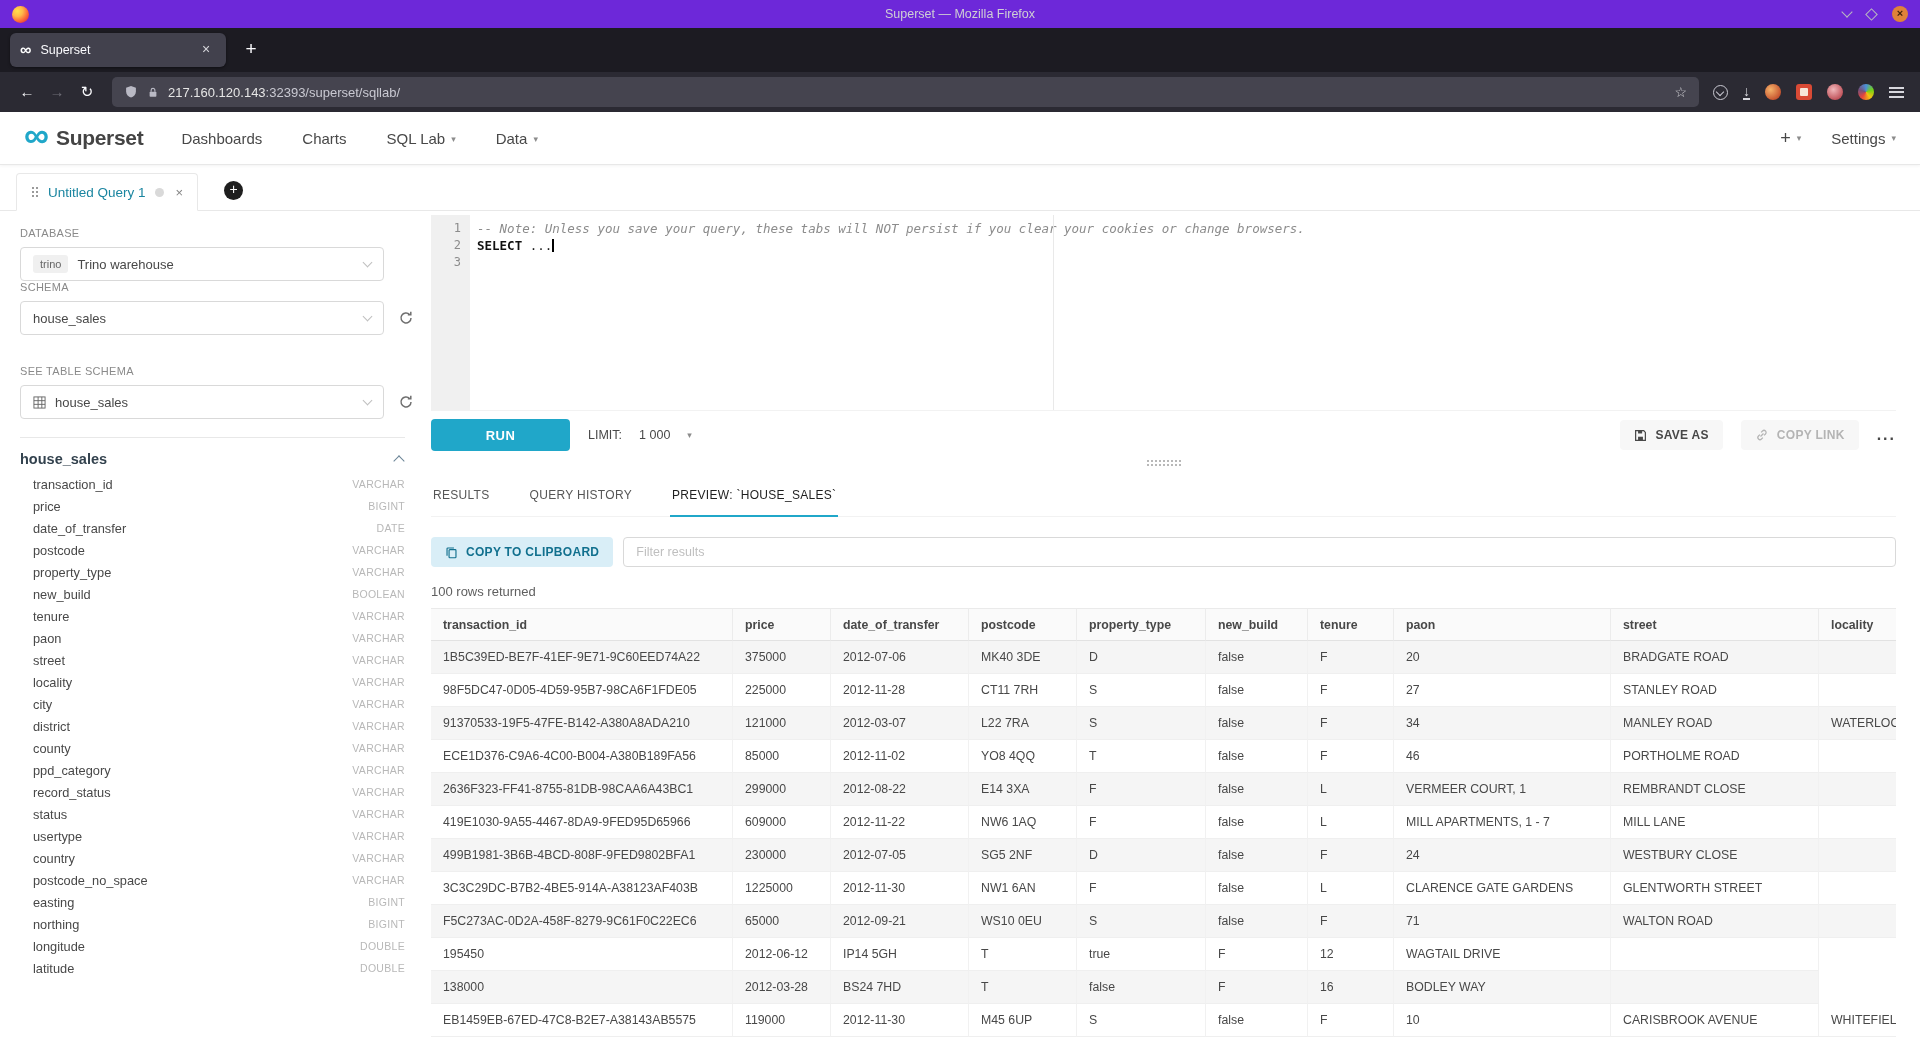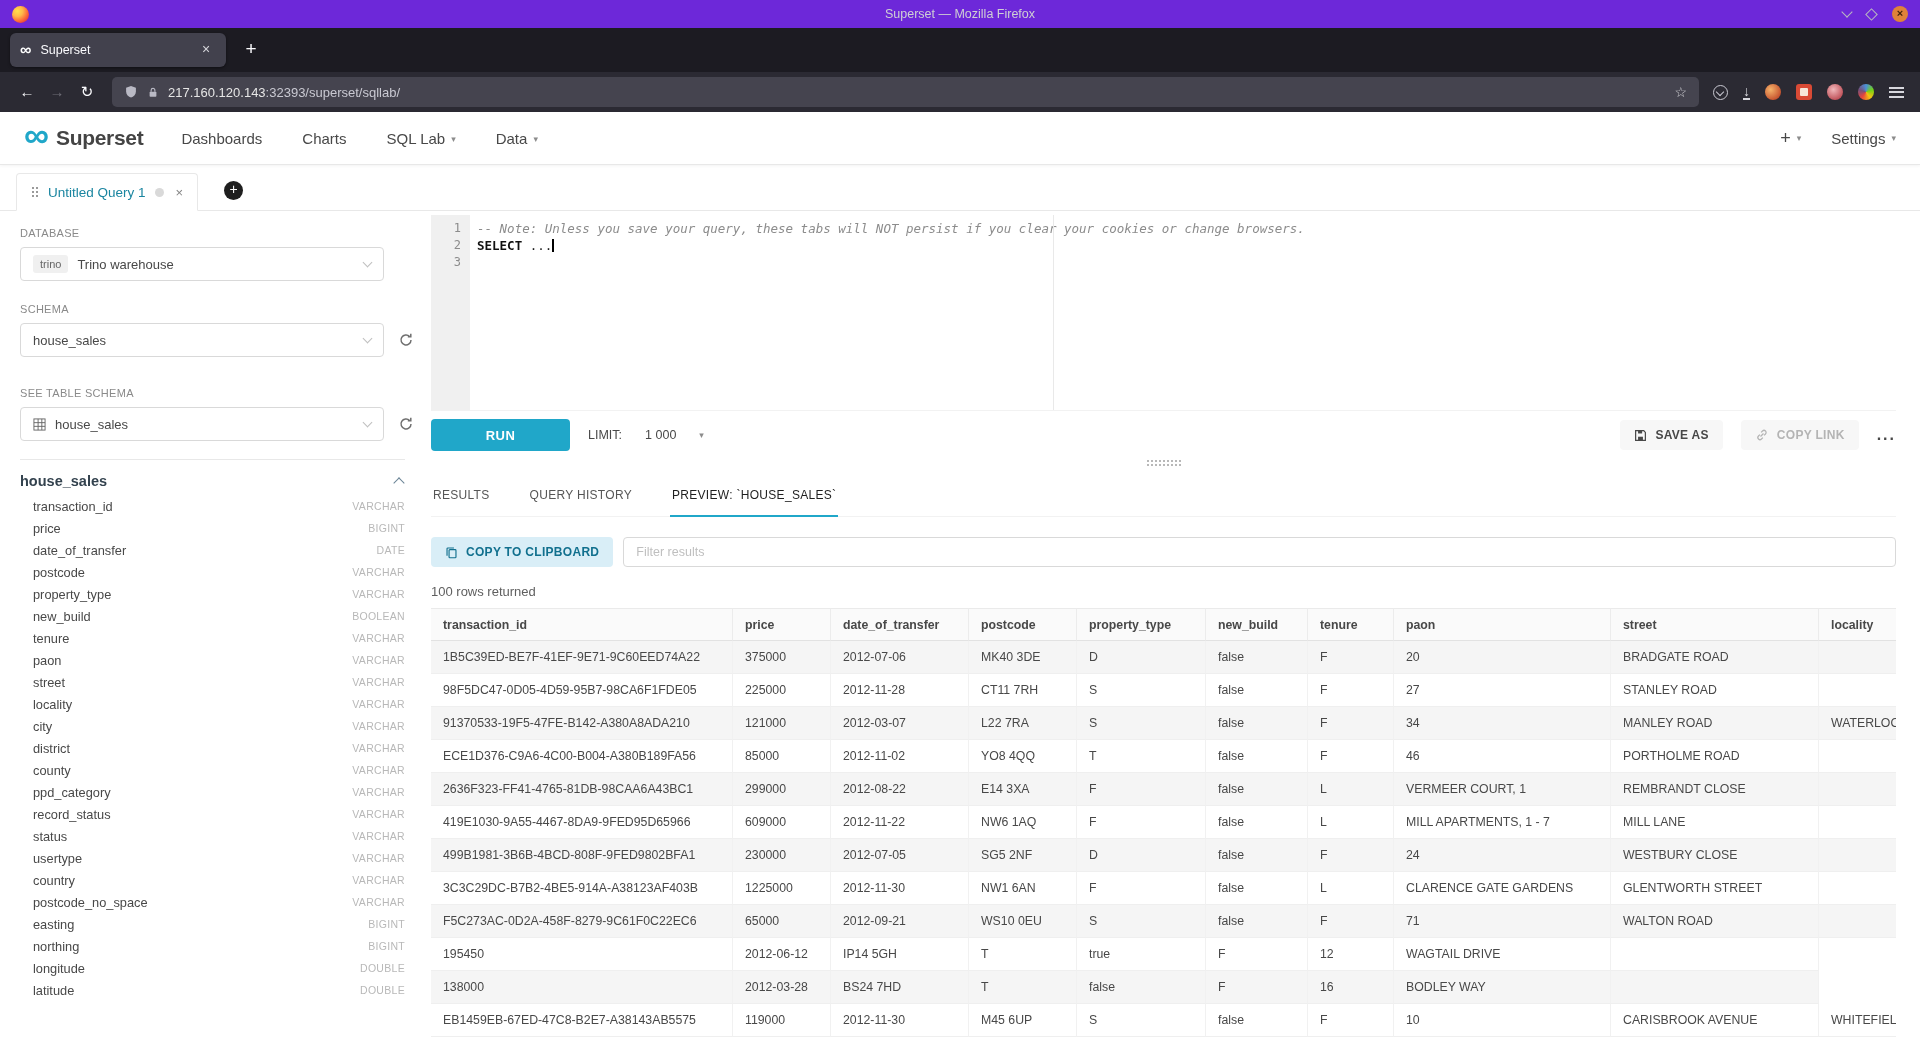--- a/index.html
+++ b/index.html
@@ -67,21 +67,21 @@
   .query-close{color:#848484;font-size:13px;margin-left:3px}
   .addtab-btn{width:19px;height:19px;border-radius:50%;background:#1f1f1f;color:#fff;font-size:14px;line-height:17px;text-align:center;margin:0 0 10px 26px}
 
   
   .main{display:flex;height:831px}
   .sidebar{width:421px;flex:none;padding:16px 0 0 20px;overflow:hidden}
   .side-label{font-size:11px;color:#8a8a8a;letter-spacing:.3px;margin-bottom:8px}
   .select-row{display:flex;align-items:center;gap:14px}
   .select{width:364px;height:34px;border:1px solid #d9d9d9;border-radius:4px;display:flex;align-items:center;padding:0 12px;gap:9px;font-size:13px;color:#484848;background:#fff}
   .select .chev{margin-left:auto;width:7px;height:7px;border-right:1.4px solid #bfbfbf;border-bottom:1.4px solid #bfbfbf;transform:rotate(45deg);margin-top:-4px;flex:none}
-  .db-badge{background:#f0f0f0;border-radius:3px;padding:3px 7px;font-size:11px;color:#666}.mb22{margin-bottom:22px}.mb30{margin-bottom:30px}.mb18{margin-bottom:18px}
+  .db-badge{background:#f0f0f0;border-radius:3px;padding:3px 7px;font-size:11px;color:#666}.mb22{}.mb30{margin-bottom:30px}.mb18{margin-bottom:18px}
   .side-divider{border-top:1px solid #e8e8e8;margin-right:16px}
   .table-title-row{display:flex;align-items:center;padding:13px 18px 6px 0}
   .table-title{font-size:14.5px;font-weight:700;color:#33424e}
   .collapse-chev{margin-left:auto;width:8px;height:8px;border-right:1.6px solid #6a8496;border-bottom:1.6px solid #6a8496;transform:rotate(-135deg);margin-top:4px}
   .col-row{display:flex;align-items:center;height:22px;padding:0 16px 0 13px}
   .col-name{font-size:12.8px;color:#484848}
   .col-type{margin-left:auto;font-size:10.5px;color:#b8b8b8;letter-spacing:.3px}
 
   
   .workspace{flex:1;padding:4px 24px 0 10px;min-width:0}
@@ -91,21 +91,21 @@
   .code-area{flex:1;padding:5px 0 0 7px;min-width:0}
   .code-line{line-height:17px;white-space:pre;color:#1f1f1f}
   .code-line .kw{font-weight:700;color:#111}
   .code-text.comment{color:#8c8c8c;font-style:italic}
   .cursor{display:none;width:1.5px;height:13px;background:#000;vertical-align:-2px}
   .cursor.show{display:inline-block}
   .print-margin{position:absolute;left:622px;top:0;bottom:0;width:1px;background:#e9e9e9}
 
   .editor-toolbar{display:flex;align-items:center;margin-top:8px;gap:18px}
   .run-btn{width:139px;height:32px;background:#20a7c9;color:#fff;border:none;border-radius:4px;font-size:13px;font-weight:600;letter-spacing:.5px;font-family:inherit}
-  .limit{display:flex;align-items:center;gap:23px;font-size:12.5px;color:#484848}
+  .limit{display:flex;align-items:center;gap:17px;font-size:12.5px;color:#484848}
   .limit .caret{font-size:9px;color:#8c8c8c}
   .toolbar-spacer{flex:1}
   .btn-light{height:30px;background:#f7f7f7;border:none;border-radius:4px;padding:0 14px;font-size:12px;font-weight:600;color:#484848;display:flex;align-items:center;gap:8px;letter-spacing:.3px;font-family:inherit}
   .btn-light.disabled{color:#b4b4b4}
   .btn-light.disabled svg path,.btn-light.disabled svg rect{stroke:#b4b4b4}
   .more-btn{font-size:16px;color:#484848;font-weight:700;letter-spacing:2px;background:none;border:none;font-family:inherit}
 
   .drag-dots{height:24px;display:flex;align-items:center;justify-content:center}
   .dots{width:34px;height:6px;border-top:2px dotted #b8b8b8;border-bottom:2px dotted #b8b8b8}
 
@@ -528,21 +528,21 @@
             <div class="td">YO8 4QQ</div>
             <div class="td">T</div>
             <div class="td">false</div>
             <div class="td">F</div>
             <div class="td">46</div>
             <div class="td">PORTHOLME ROAD</div>
             <div class="td"></div>
           </div>
 
           <div class="tr">
-            <div class="td">2636F323-FF41-4765-81DB-98CAA6A43BC1</div>
+            <div class="td">2636F323-FF41-8755-81DB-98CAA6A43BC1</div>
             <div class="td">299000</div>
             <div class="td">2012-08-22</div>
             <div class="td">E14 3XA</div>
             <div class="td">F</div>
             <div class="td">false</div>
             <div class="td">L</div>
             <div class="td">VERMEER COURT, 1</div>
             <div class="td">REMBRANDT CLOSE</div>
             <div class="td"></div>
           </div>

